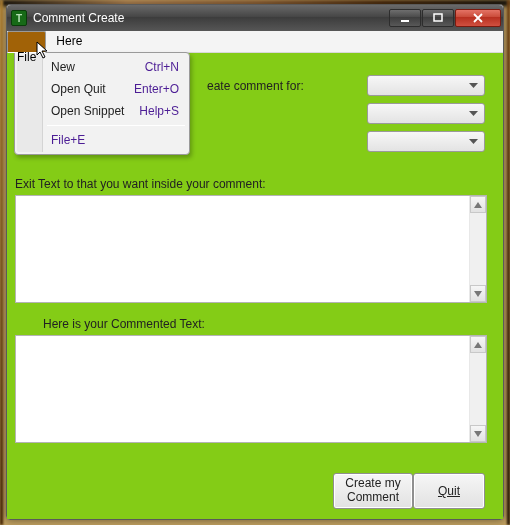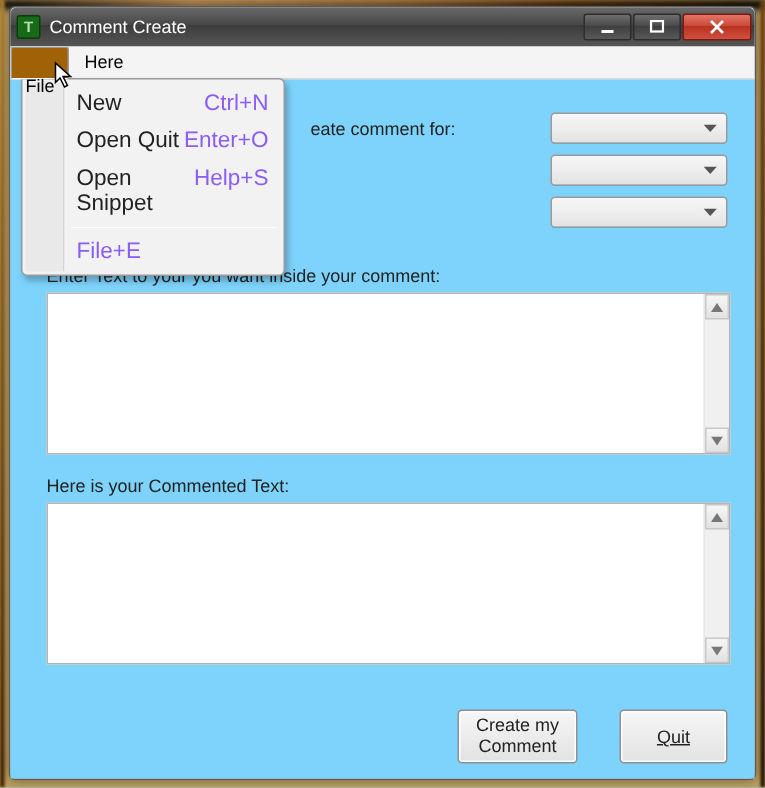--- a/index.html
+++ b/index.html
@@ -97,38 +97,38 @@
     z-index: 19;
   }
   .dropdown .gutter {
     position:absolute; left:2px; top:2px; bottom:2px; width:26px;
     background:#e9e9e9; border-right:1px solid #d4d4d4;
     border-radius:2px 0 0 2px;
   }
   .dd-item {
     position: relative;
     display:flex;
-    font-size: 15px;
+    font-size: 12px;
     padding: 4px 8px 4px 34px;
     color:#222;
   }
   .dd-label { flex:1; }
-  .dd-short { color:#8b5cf6; }
+  .dd-short { color:#4c1d95; }
   .dd-sep {
     margin: 3px 2px 3px 30px;
     height:1px;
     background:#d4d4d4;
     border-bottom:1px solid #fff;
   }
 
   .client {
     flex:1;
-    background:#7dd3fc;
+    background:#84cc16;
     position:relative;
-    padding: 8px 16px 12px 24px;
+    padding: 8px 16px 12px 8px;
     font-size: 12px;
     color:#222;
   }
   .row-combo {
     position:absolute;
     right: 18px;
     width: 118px;
     height: 21px;
   }
   .row-combo.r1 { top: 22px; }
@@ -144,21 +144,21 @@
   }
   .combo svg { display:block; }
 
   .lang-label {
     position:absolute;
     top:26px; left: 200px;
     font-size:12px;
   }
 
   .section-label { margin-top: 116px; margin-bottom:4px; }
-  .section-label.second { margin-top: 14px; }
+  .section-label.second { margin-top: 14px; margin-left: 28px; }
   .textarea-wrap {
     display:flex;
     border:1px solid #b4b4b4;
     background:#fff;
     height: 108px;
   }
   .textarea-wrap .ta { flex:1; }
   .textarea-wrap .sb {
     width:17px;
     background:#f0f0f0;
@@ -170,21 +170,21 @@
     display:flex; align-items:center; justify-content:center;
     color:#5a5a5a;
     background:linear-gradient(#f6f6f6,#e2e2e2);
     border:1px solid #c8c8c8;
     margin:0;
   }
 
   .button-row {
     position:absolute;
     right:18px; bottom:10px;
-    display:flex; gap:28px;
+    display:flex; gap:0;
   }
   .btn {
     border:1px solid #8f8f8f;
     border-radius:3px;
     background:linear-gradient(#f6f6f6,#e2e2e2);
     font-size:12px;
     color:#222;
     display:flex; align-items:center; justify-content:center;
     text-align:center;
     box-shadow: inset 0 0 0 1px #fff;
@@ -254,21 +254,21 @@
     </div>
       </div>
     <div class="row-combo r3">
         <div class="combo">
       <svg width="9" height="6">
             <path d="M0 0 L4.5 5 L9 0 Z" fill="#555"></path>
           </svg>
     </div>
       </div>
 
-    <div class="section-label">Enter Text to your you want inside your comment:</div>
+    <div class="section-label">Exit Text to that you want inside your comment:</div>
     <div class="textarea-wrap">
       <div class="ta"></div>
       <div class="sb">
         <div class="arrow">
             <svg width="8" height="6">
               <path d="M4 0 L8 6 L0 6 Z" fill="#777"></path>
             </svg>
           </div>
         <div class="arrow">
             <svg width="8" height="6">

